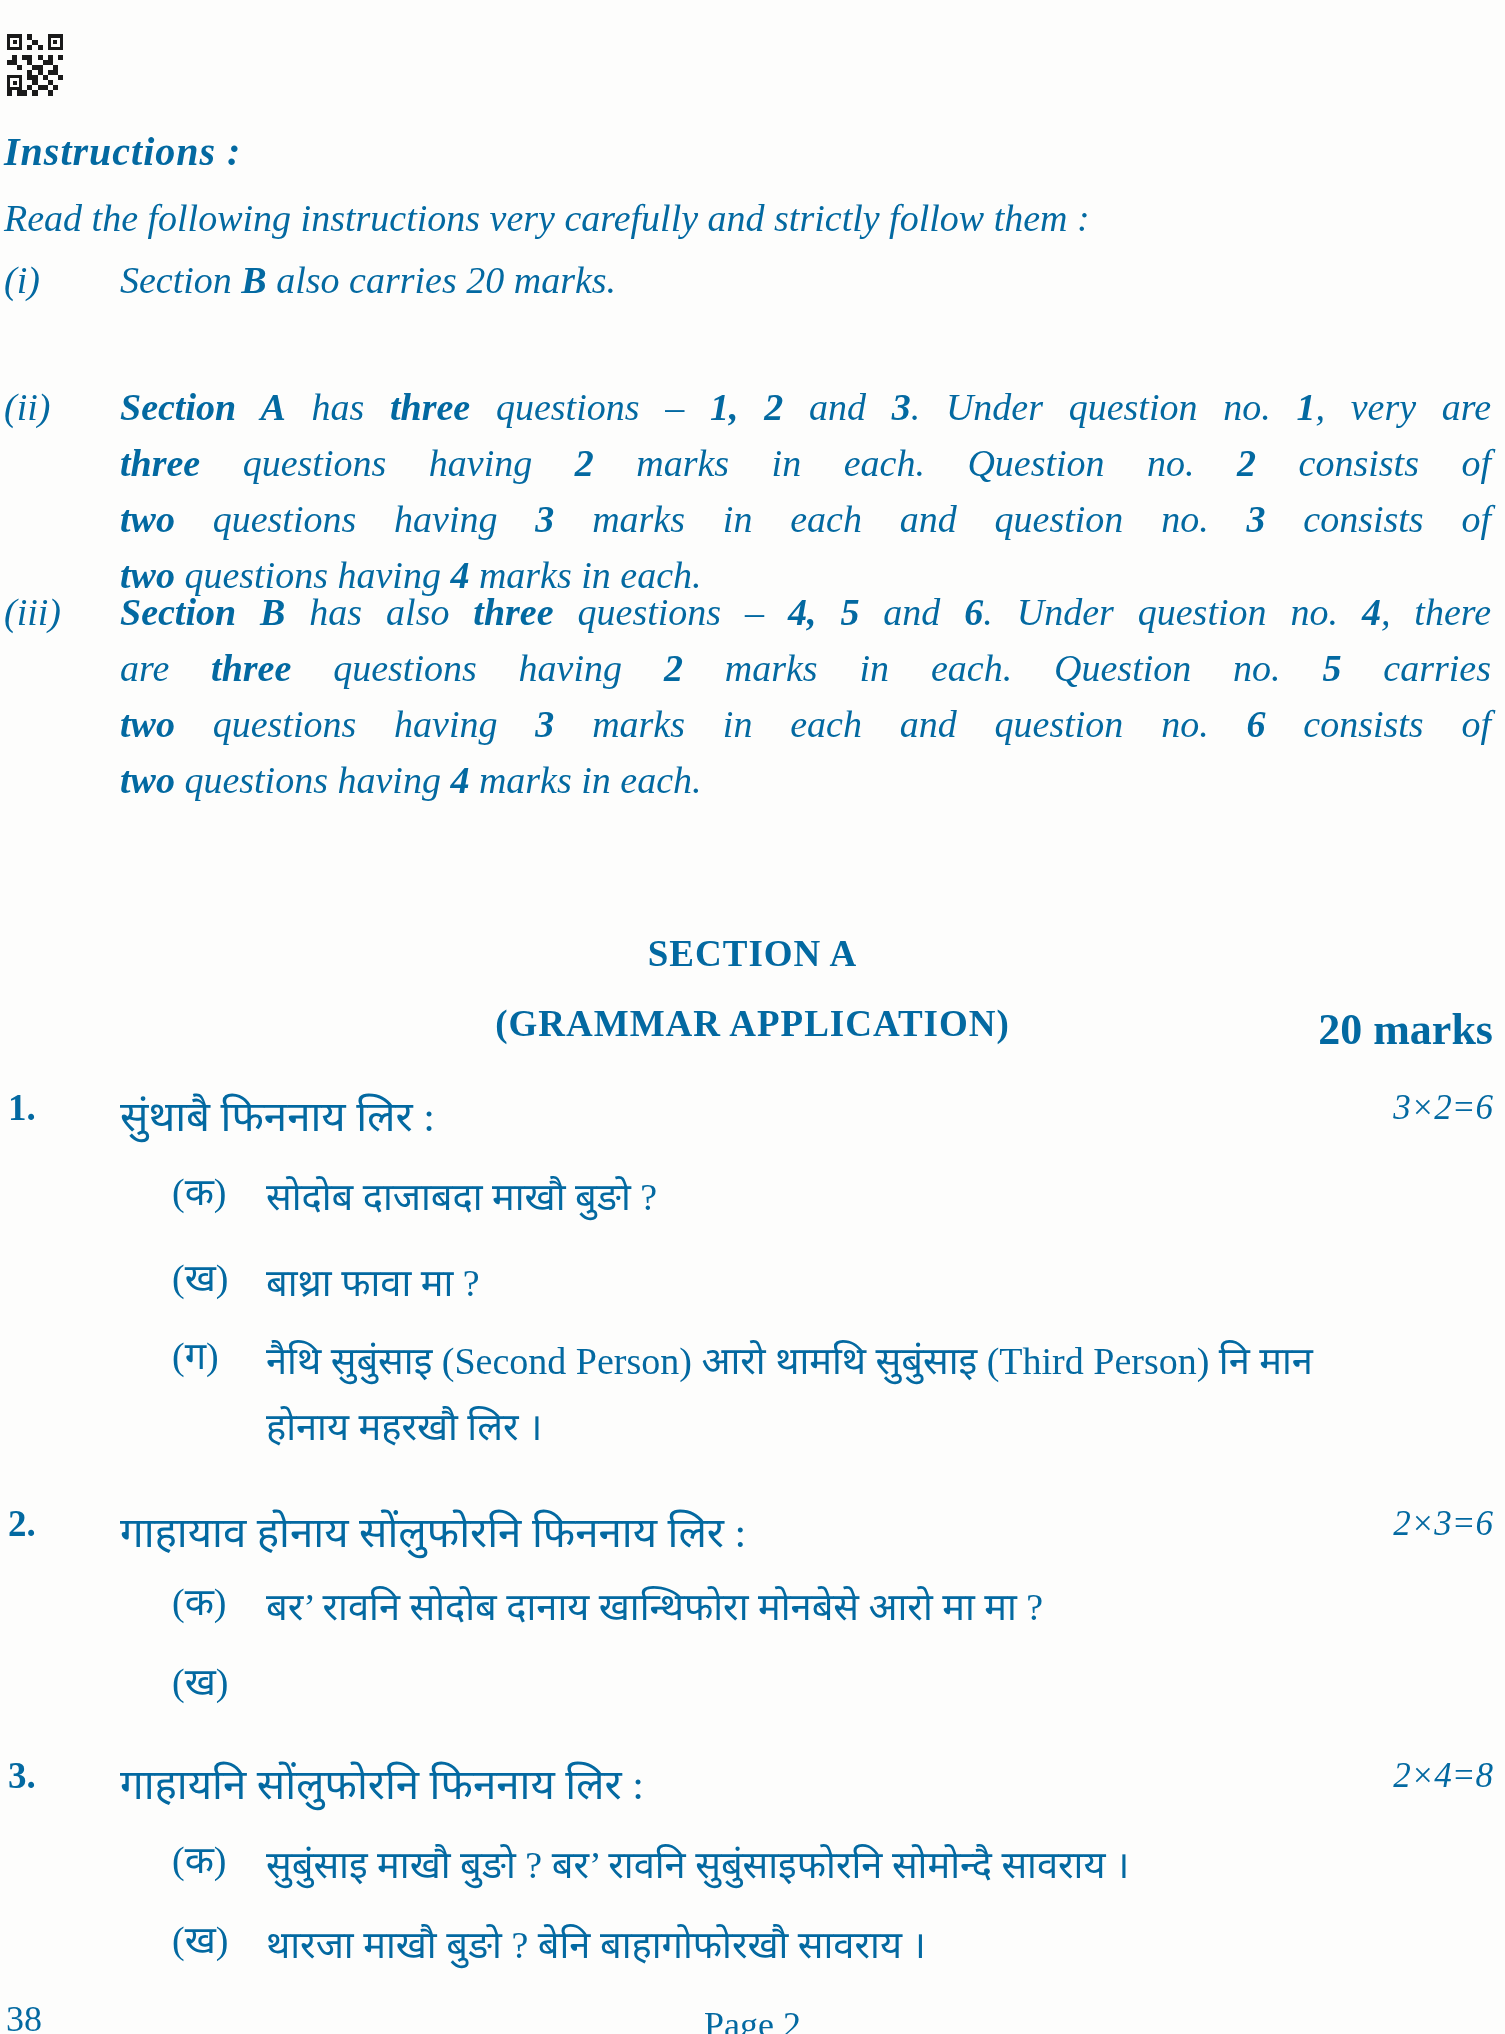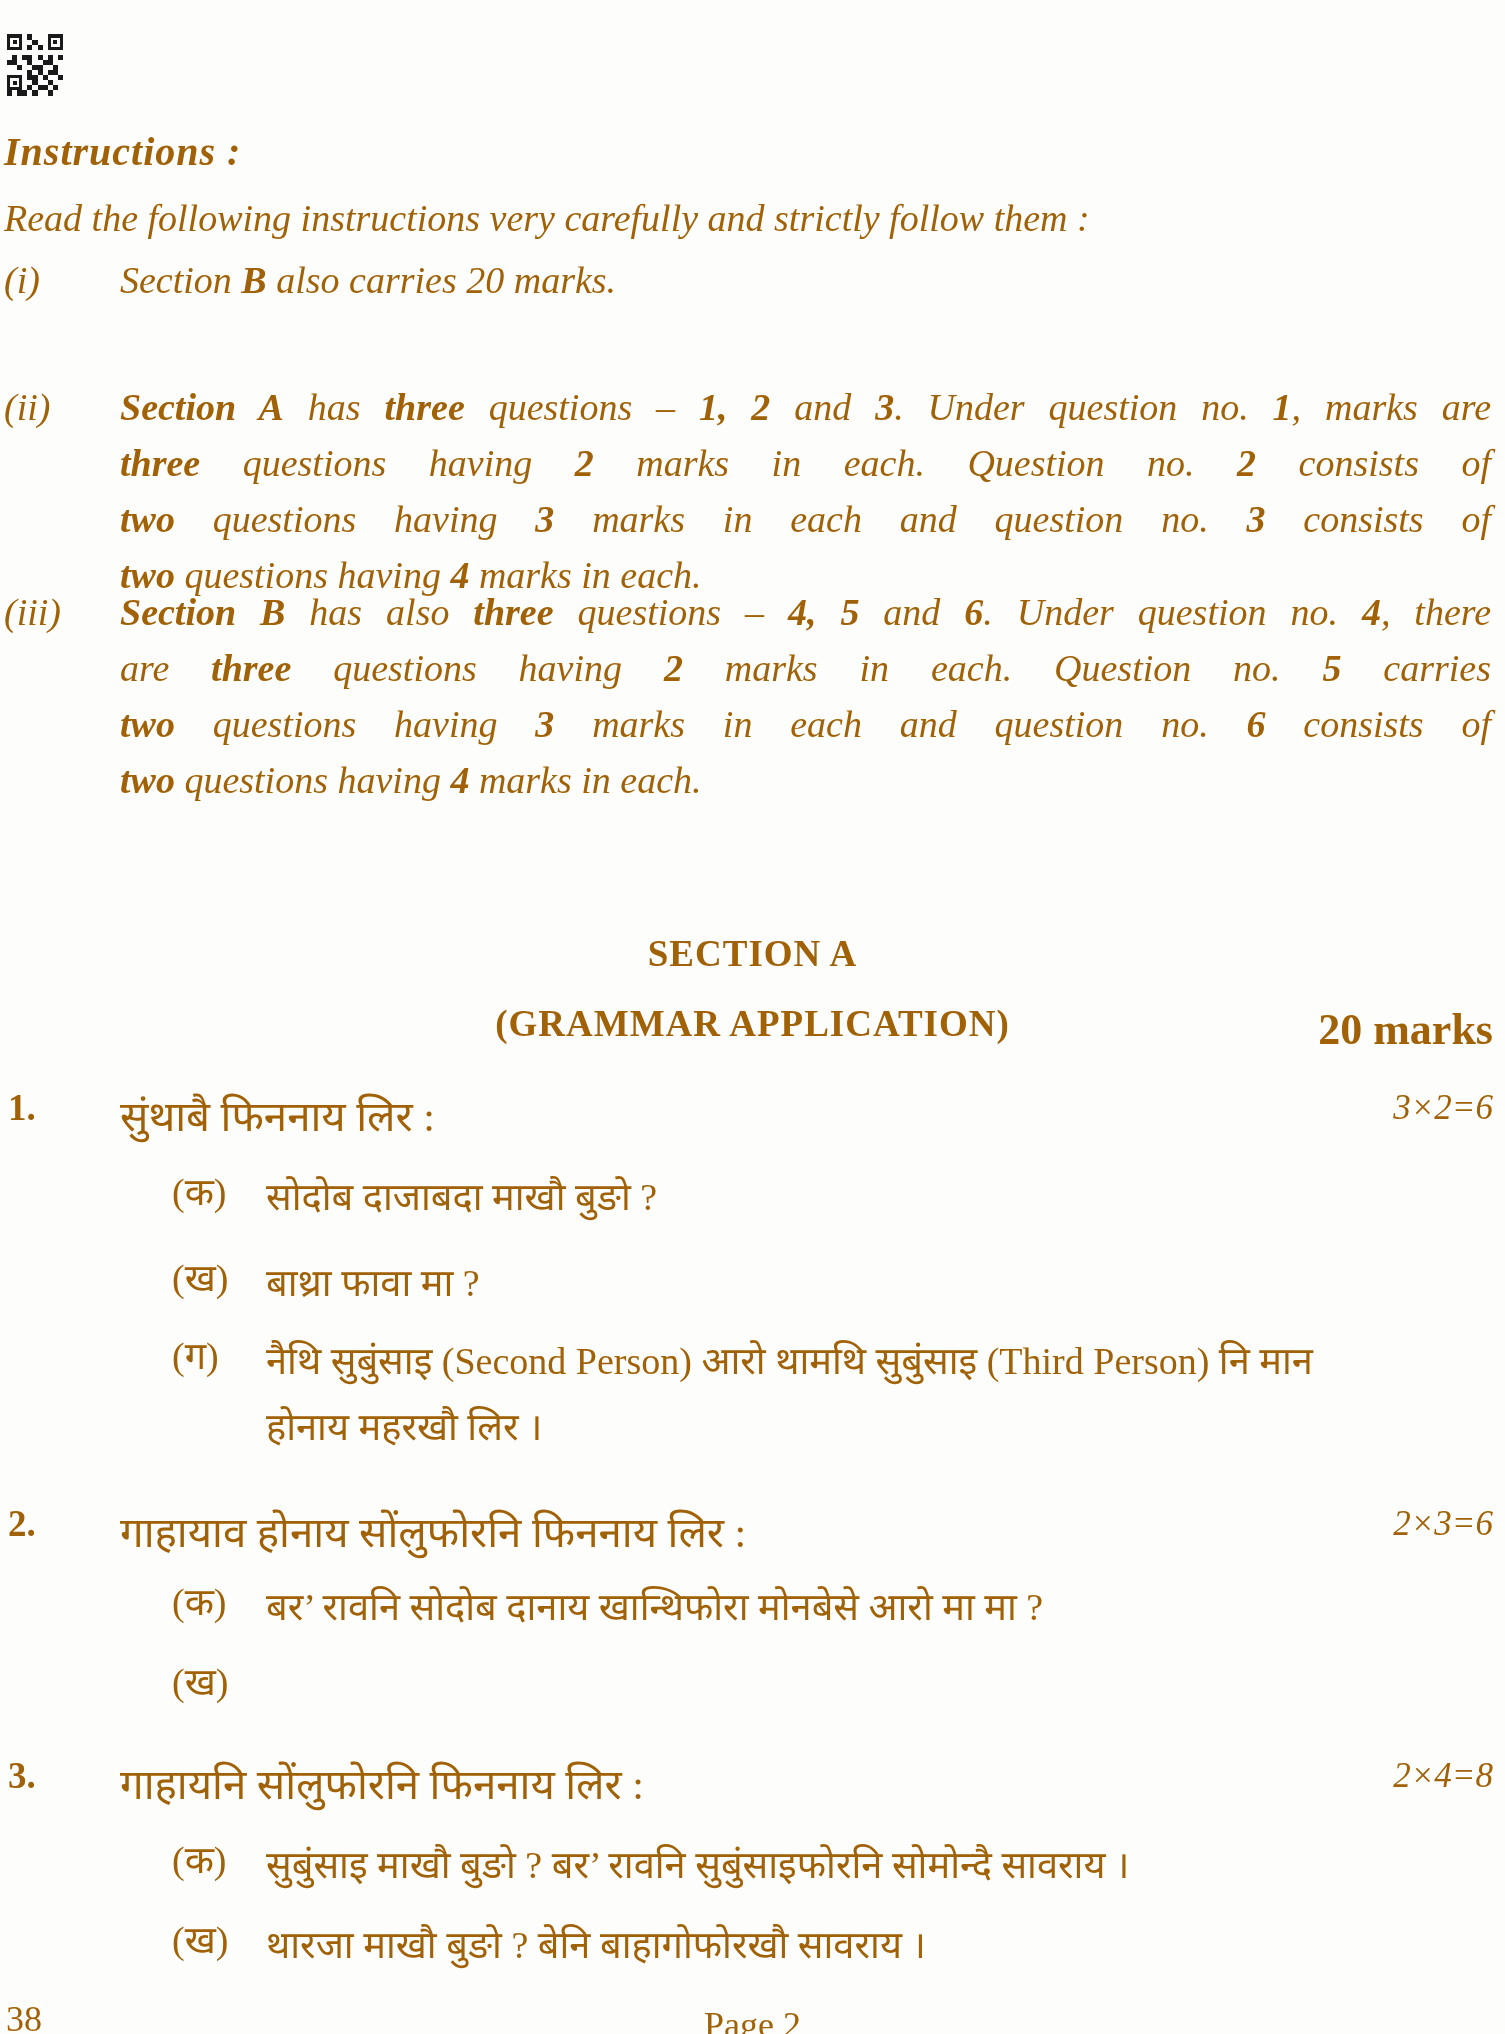--- a/index.html
+++ b/index.html
@@ -1,18 +1,18 @@
 <!DOCTYPE html>
 <html><head>
 <meta charset="utf-8">
 <style>
   html,body{margin:0;padding:0;background:#d8d8d8;}
   .page{
     position:relative;width:1505px;height:2034px;margin:0 auto;
-    background:#fdfdfc;color:#a16207;overflow:hidden;
+    background:#fdfdfc;color:#0369a1;overflow:hidden;
     font-family:"Liberation Serif","DejaVu Serif",serif;
   }
   .abs{position:absolute;}
   
   .qr{left:7px;top:34px;width:56px;height:62px;}
   
   .instr-title{left:4px;top:128px;font-size:40px;font-weight:bold;font-style:italic;letter-spacing:1px;}
   .instr-sub{left:4px;top:196px;font-size:38px;font-style:italic;}
   .instr-item{left:4px;right:14px;}
   .instr-label{position:absolute;left:0;top:0;font-size:38px;font-style:italic;line-height:56px;}
@@ -95,21 +95,21 @@
   <div class="abs instr-item" style="top:252px;">
     <span class="instr-label">(i)</span>
     <div class="instr-lines">
         <div class="iline"><span>Section </span><span class="bld">B</span><span> also carries 20 marks.</span></div>
       </div>
   </div>
 
   <div class="abs instr-item" style="top:379px;">
     <span class="instr-label">(ii)</span>
     <div class="instr-lines">
-        <div class="iline jline"><span class="bld">Section A</span><span> has </span><span class="bld">three</span><span> questions – </span><span class="bld">1, 2</span><span> and </span><span class="bld">3</span><span>. Under question no. </span><span class="bld">1</span><span>, marks are</span></div>
+        <div class="iline jline"><span class="bld">Section A</span><span> has </span><span class="bld">three</span><span> questions – </span><span class="bld">1, 2</span><span> and </span><span class="bld">3</span><span>. Under question no. </span><span class="bld">1</span><span>, very are</span></div>
         <div class="iline jline"><span class="bld">three</span><span> questions having </span><span class="bld">2</span><span> marks in each. Question no. </span><span class="bld">2</span><span> consists of</span></div>
         <div class="iline jline"><span class="bld">two</span><span> questions having </span><span class="bld">3</span><span> marks in each and question no. </span><span class="bld">3</span><span> consists of</span></div>
         <div class="iline"><span class="bld">two</span><span> questions having </span><span class="bld">4</span><span> marks in each.</span></div>
       </div>
   </div>
 
   <div class="abs instr-item" style="top:584px;">
     <span class="instr-label">(iii)</span>
     <div class="instr-lines">
         <div class="iline jline"><span class="bld">Section B</span><span> has also </span><span class="bld">three</span><span> questions – </span><span class="bld">4, 5</span><span> and </span><span class="bld">6</span><span>. Under question no. </span><span class="bld">4</span><span>, there</span></div>

